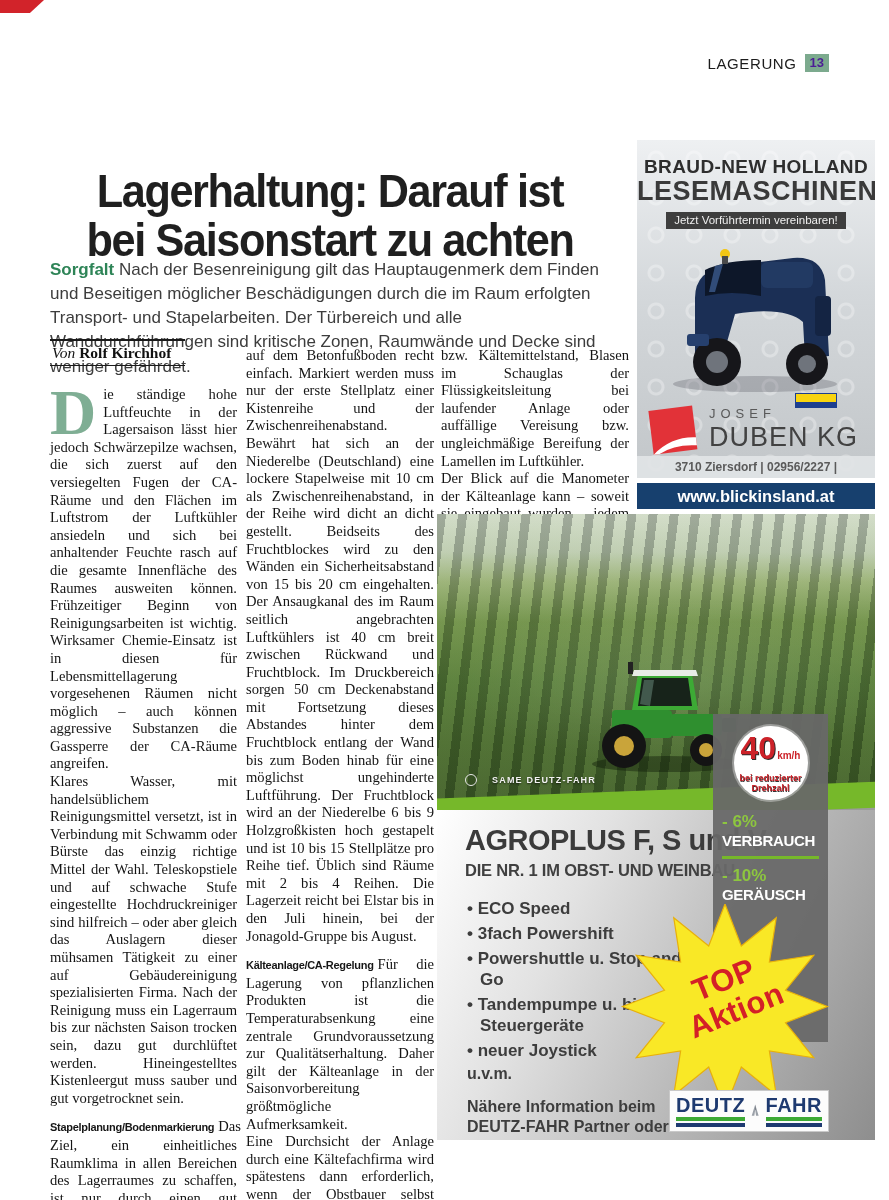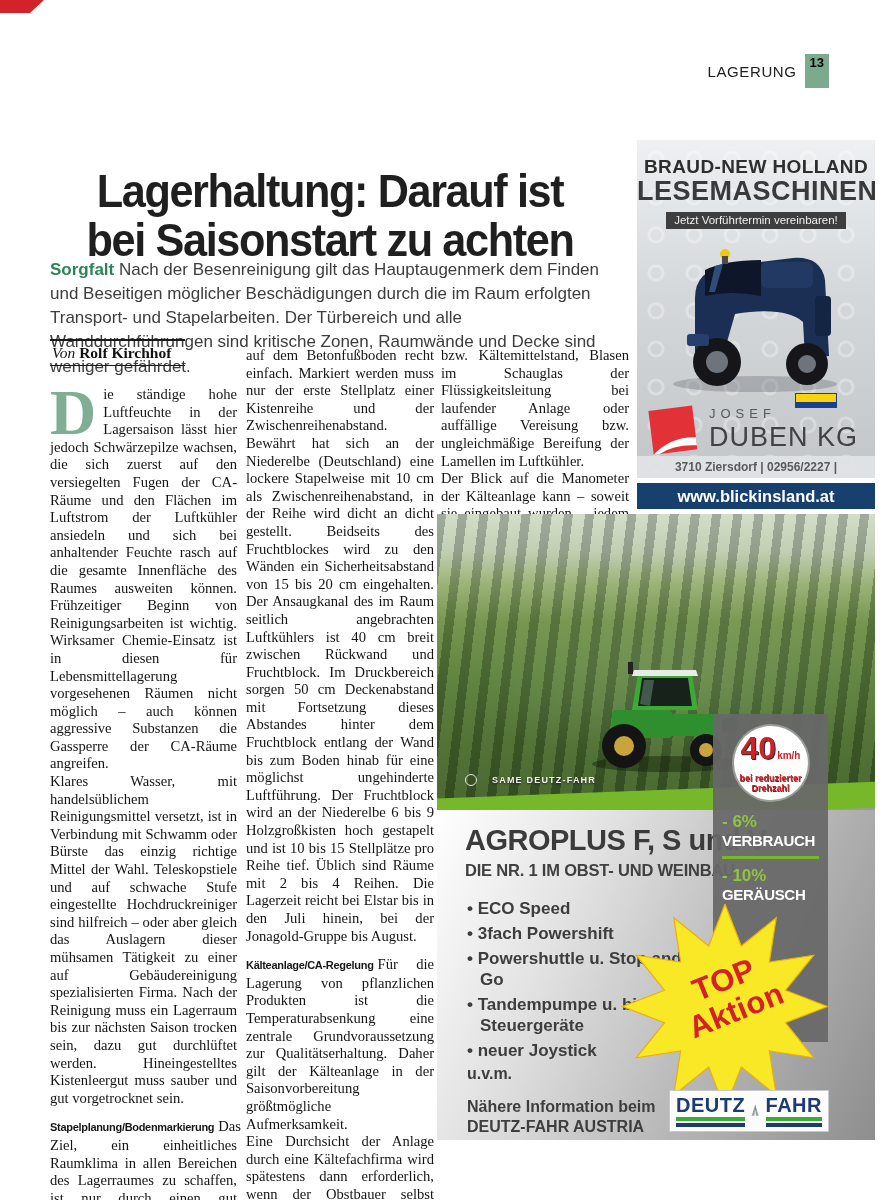--- a/index.html
+++ b/index.html
@@ -6,22 +6,22 @@
   #page{position:relative;width:889px;height:1200px;margin:0 auto;background:#ffffff;
         overflow:hidden;font-family:"Liberation Sans",sans-serif;color:#222;}
 
   
   .corner-mark{position:absolute;left:0;top:0;width:44px;height:13px;background:#d2232a;
         clip-path:polygon(0 0,100% 0,68% 100%,0 100%);}
 
   
   .runhead{position:absolute;top:54px;right:60px;display:flex;align-items:center;gap:8px;}
   .runhead .section{font-size:15px;letter-spacing:.6px;color:#1c1c1c;}
-  .runhead .pagenum{background:#7caa8e;color:#000000;font-weight:bold;font-size:13px;
-        padding:1px 5px 18px;line-height:15px;}
+  .runhead .pagenum{background:#7caa8e;color:#4c1d95;font-weight:bold;font-size:13px;
+        padding:1px 5px 2px;line-height:15px;}
 
   
   .headline{position:absolute;left:38px;top:136px;width:584px;text-align:center;
         font-size:47px;line-height:1.04;color:#1f1f1f;letter-spacing:-1.5px;
         transform:scaleX(.92);transform-origin:center top;}
   .headline .hl-bold{font-weight:bold;}
 
   
   .lead{position:absolute;left:50px;top:241px;width:574px;font-size:17px;line-height:1.42;
         color:#3d3d3d;text-align:left;}
@@ -255,20 +255,21 @@
 
     <div class="agro-copy">
       <div class="bullet">ECO Speed</div>
       <div class="bullet">3fach Powershift</div>
       <div class="bullet">Powershuttle u. Stop and Go</div>
       <div class="bullet">Tandempumpe u. bis 5 Steuergeräte</div>
       <div class="bullet">neuer Joystick</div>
       <div class="more">u.v.m.</div>
       <div class="agro-info">
         <div>Nähere Information beim</div>
+        <div>DEUTZ-FAHR Partner oder</div>
         <div>DEUTZ-FAHR AUSTRIA</div>
 
       </div>
     </div>
 
     <div class="speed-panel">
       <div class="speed-circle">
         <div class="speed-value"><span>40</span><span class="unit">km/h</span></div>
         <div class="speed-note">bei reduzierter Drehzahl</div>
       </div>

